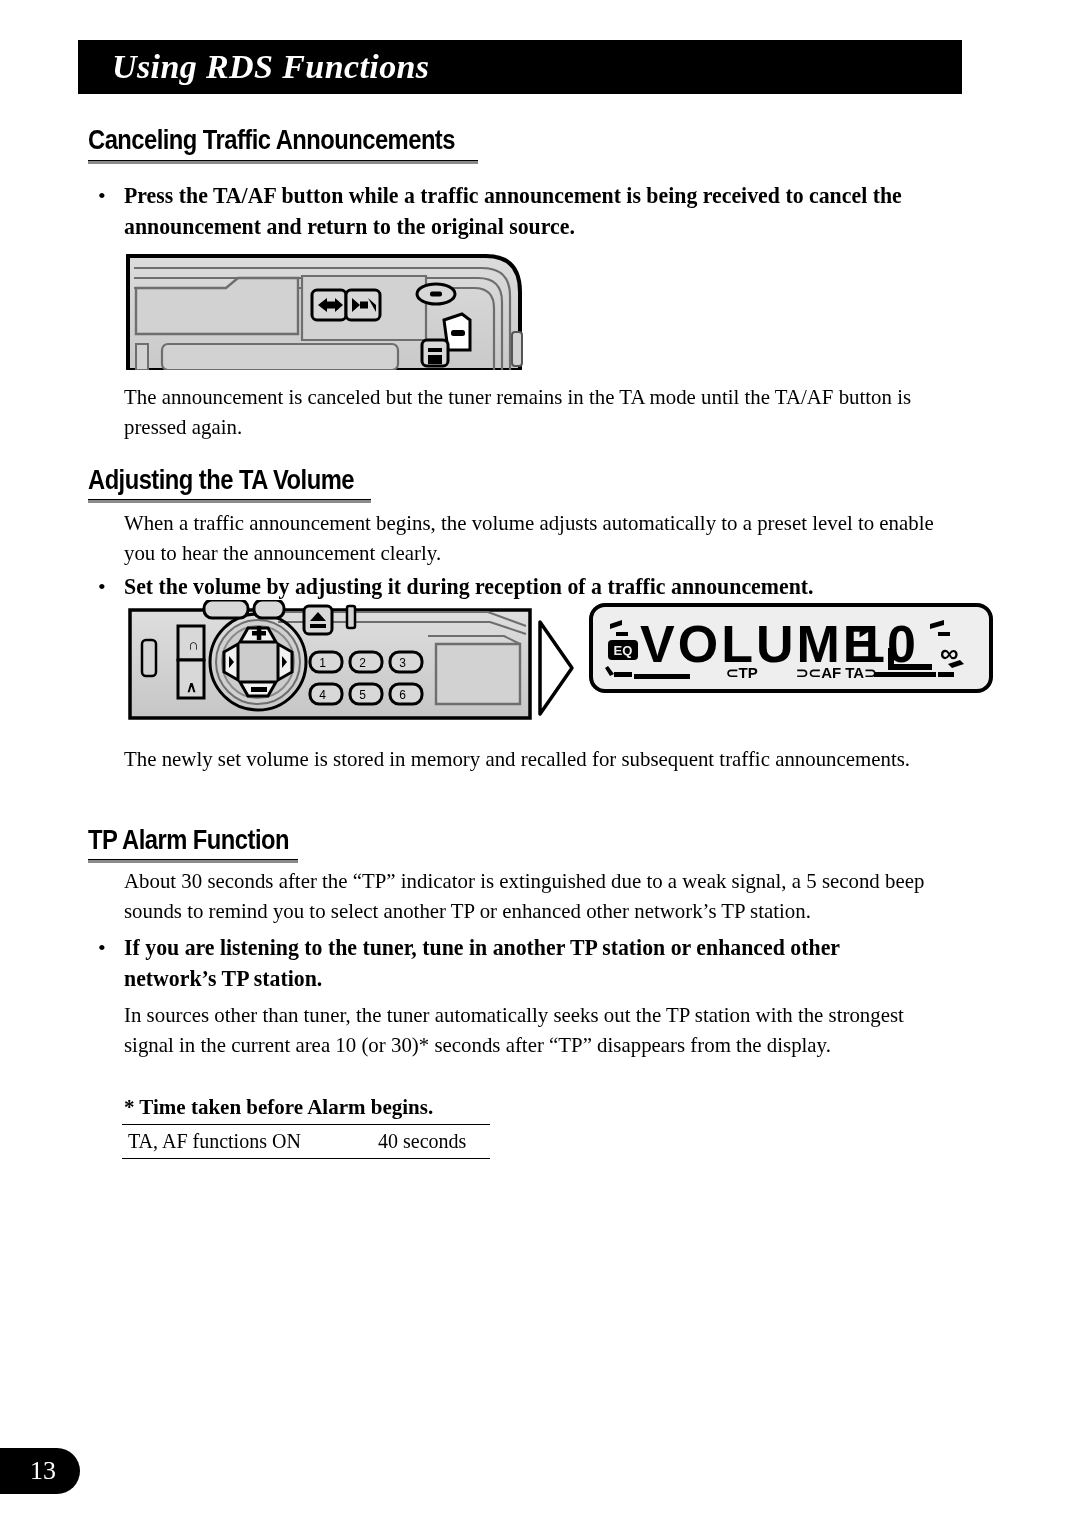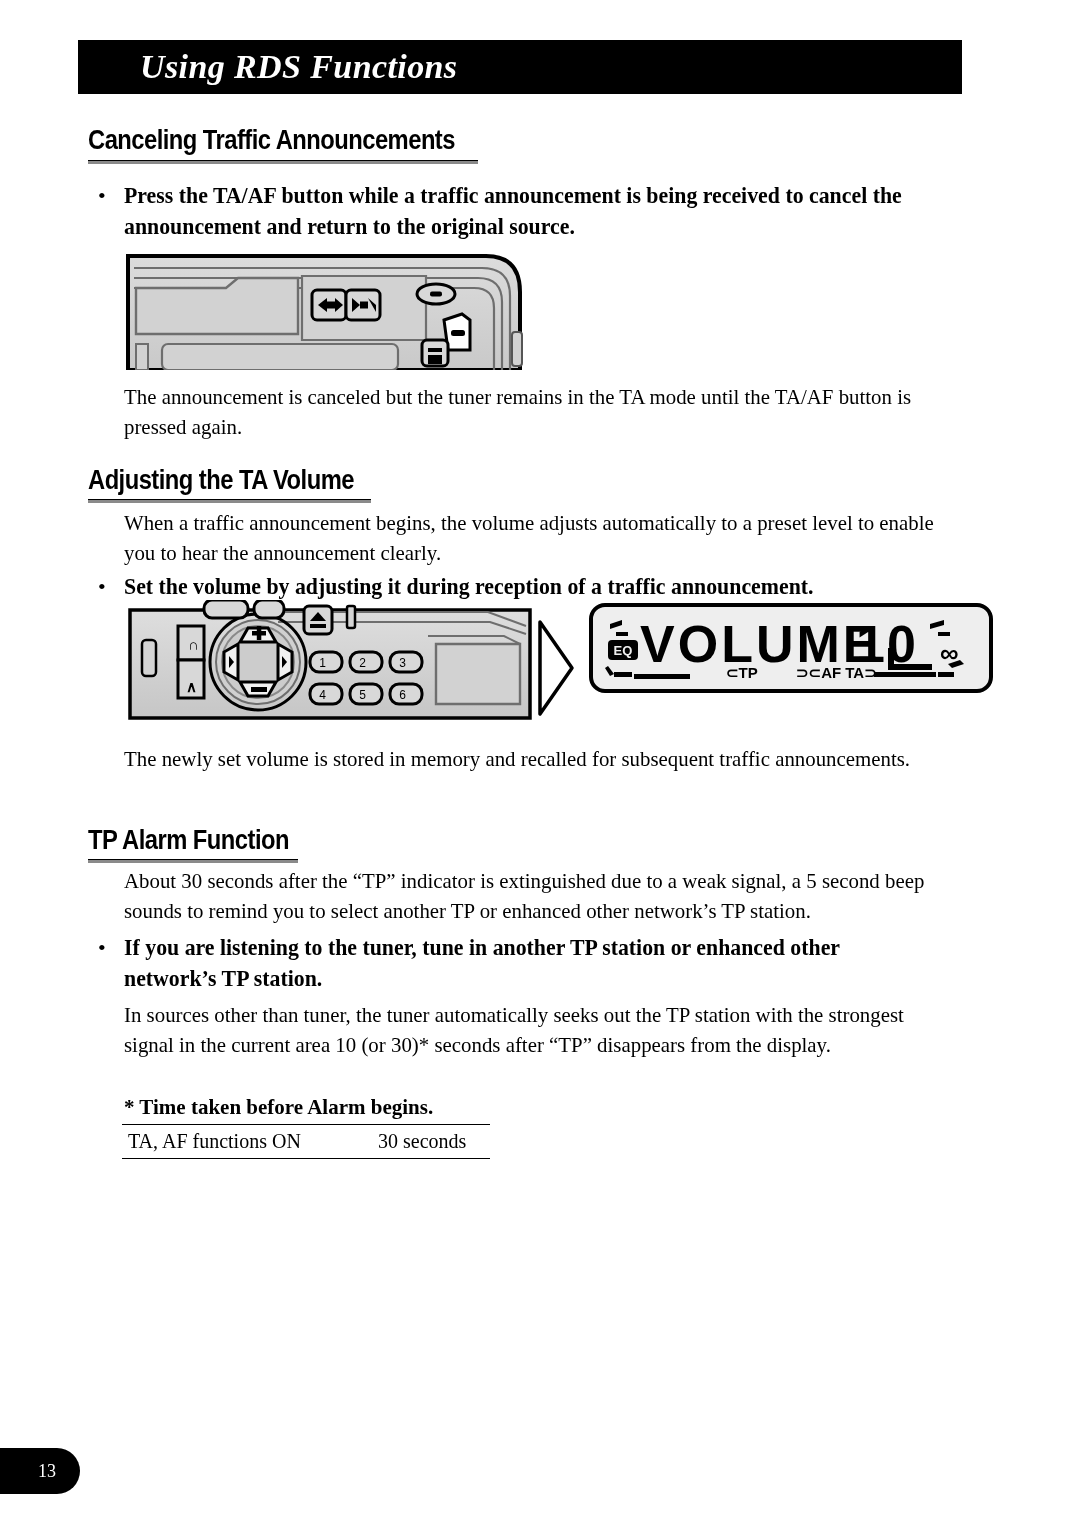--- a/index.html
+++ b/index.html
@@ -16,21 +16,20 @@
   }
 
   
   .header-bar {
     position: absolute;
     left: 78px; top: 40px;
     width: 884px; height: 54px;
     background: #000000;
     display: flex;
     align-items: center;
-    padding-left: 28px;
   }
   .header-title {
     color: #ffffff;
     font-family: "Liberation Serif", serif;
     font-style: italic;
     font-weight: bold;
     font-size: 34px;
     letter-spacing: 0.4px;
     padding-left: 34px;
     line-height: 1;
@@ -123,21 +122,21 @@
     width: 106px; height: 46px;
     background: #000;
     border-radius: 0 26px 26px 0;
     display: flex;
     align-items: center;
     justify-content: flex-end;
   }
   .page-num {
     color: #fff;
     font-family: "Liberation Serif", serif;
-    font-size: 18px;
+    font-size: 26px;
     font-weight: normal;
     padding-right: 24px;
     line-height: 1;
   }
 </style>
 </head>
 <body>
 
 <div class="header-bar">
   <div class="header-title">Using RDS Functions</div>
@@ -349,20 +348,20 @@
 <div class="bullet-text" style="left:124px; top:932px; width:830px;">If you are listening to the tuner, tune in another TP station or enhanced other network’s TP station.</div>
 
 <div class="body-text" style="left:124px; top:1000px; width:852px;">In sources other than tuner, the tuner automatically seeks out the TP station with the strongest signal in the current area 10 (or 30)* seconds after “TP” disappears from the display.</div>
 
 <div class="footnote" style="left:124px; top:1095px;">* Time taken before Alarm begins.</div>
 
 <table class="seek-table" style="left:122px; top:1124px;">
   <tbody>
     <tr>
       <td class="col-label">TA, AF functions ON</td>
-      <td class="col-value">30 seconds</td>
+      <td class="col-value">40 seconds</td>
     </tr>
   </tbody>
 </table>
 
 <div class="page-tab">
   <span class="page-num">13</span>
 </div>
 
 </body></html>

